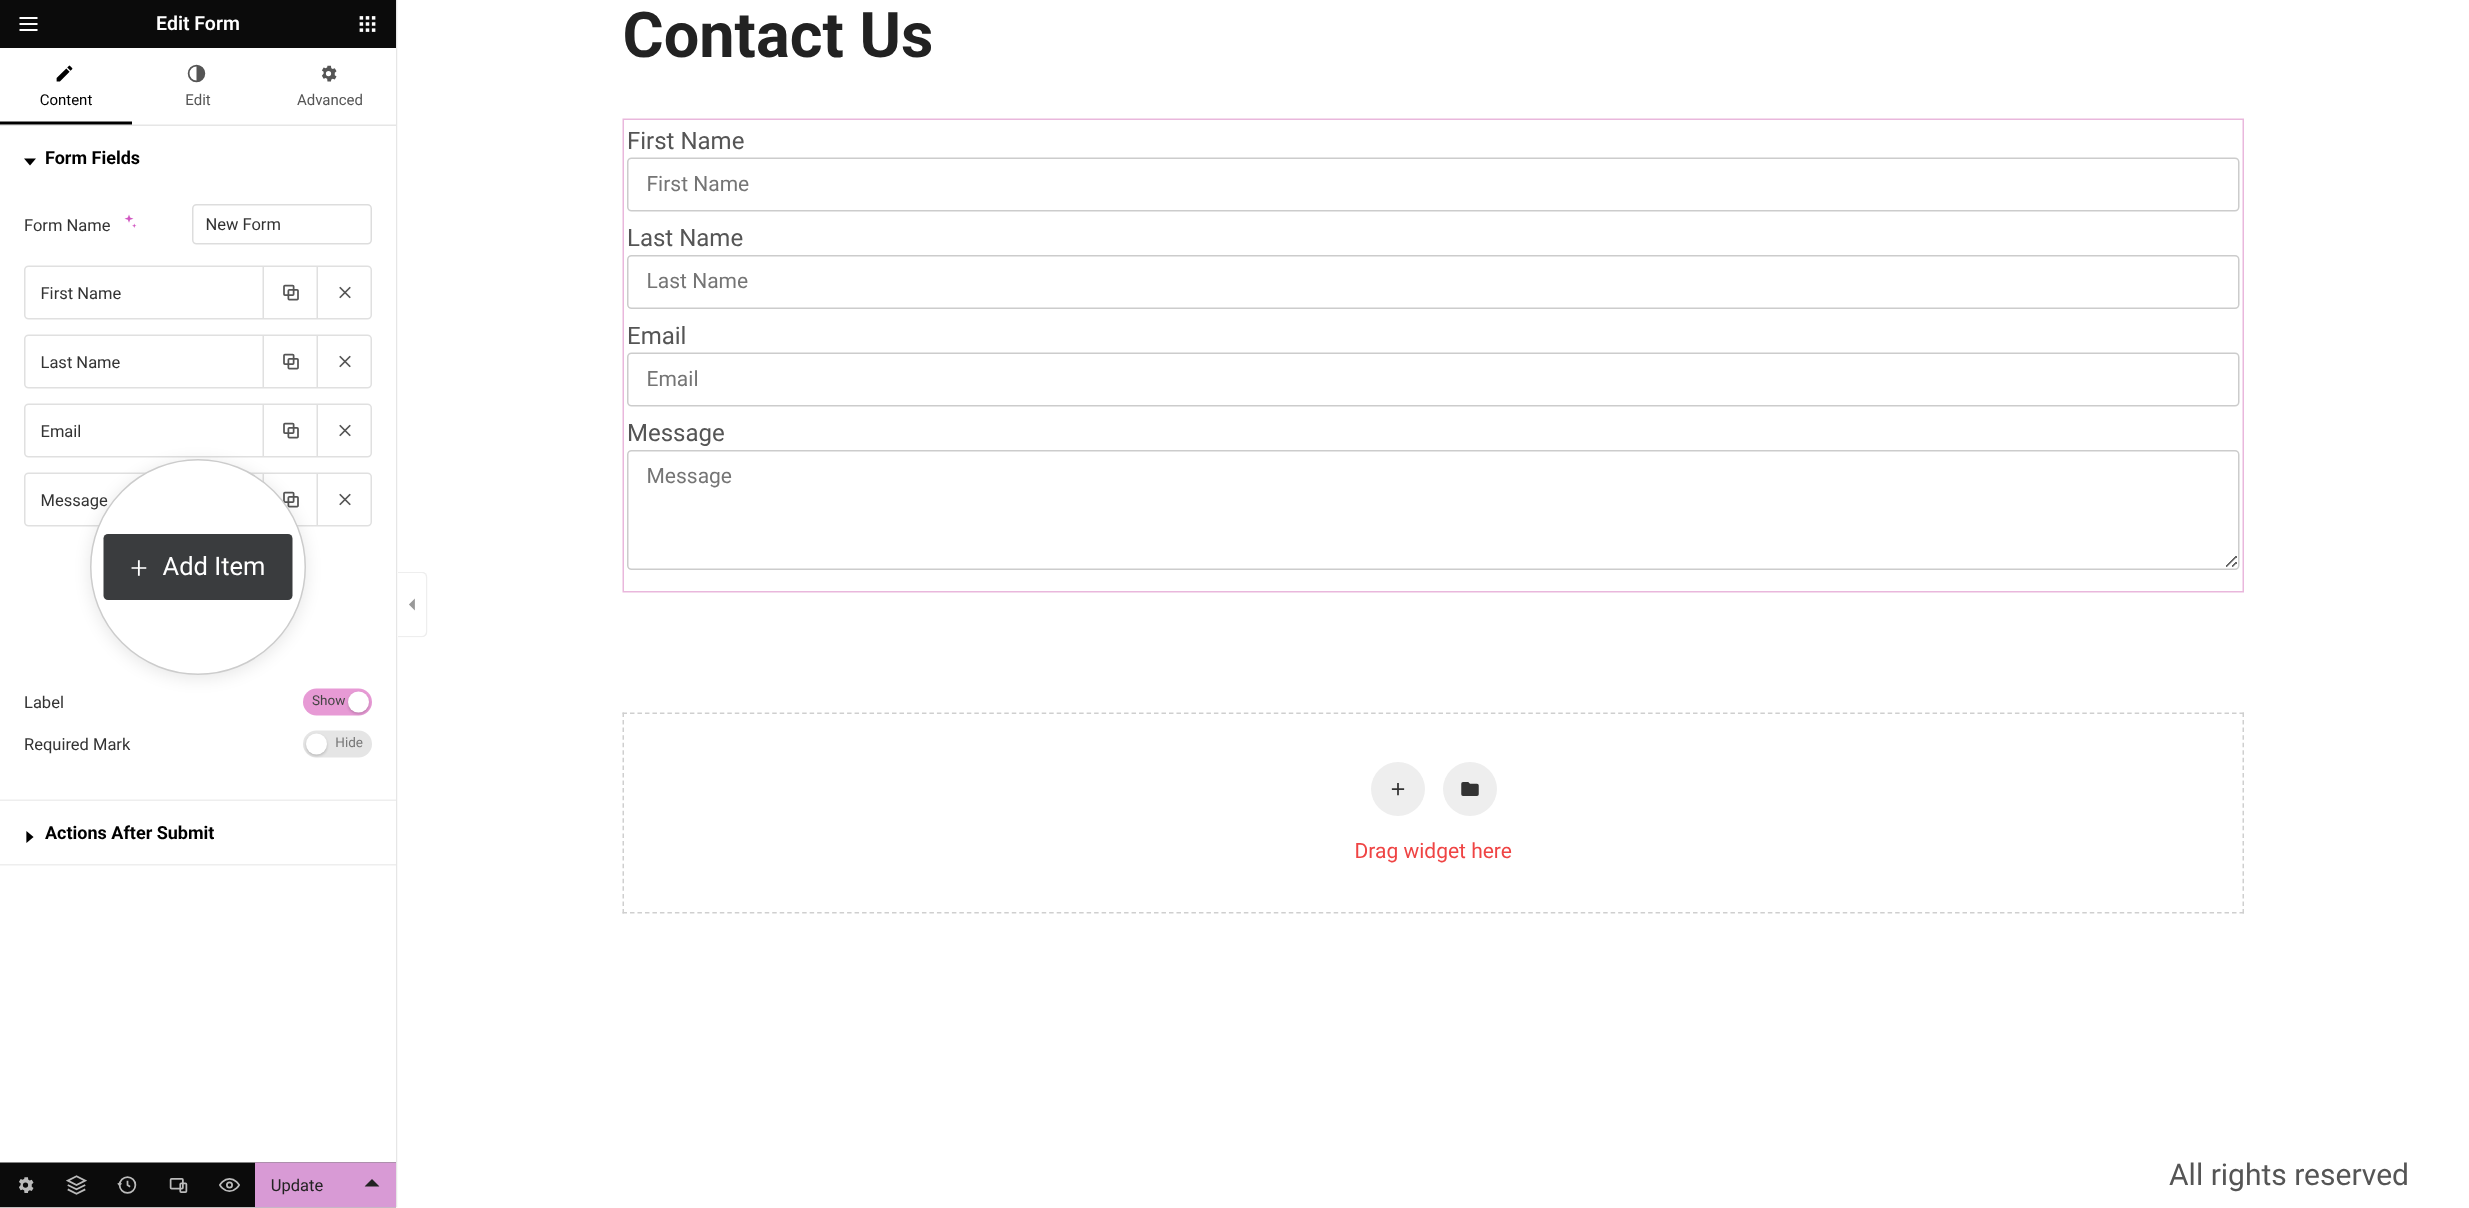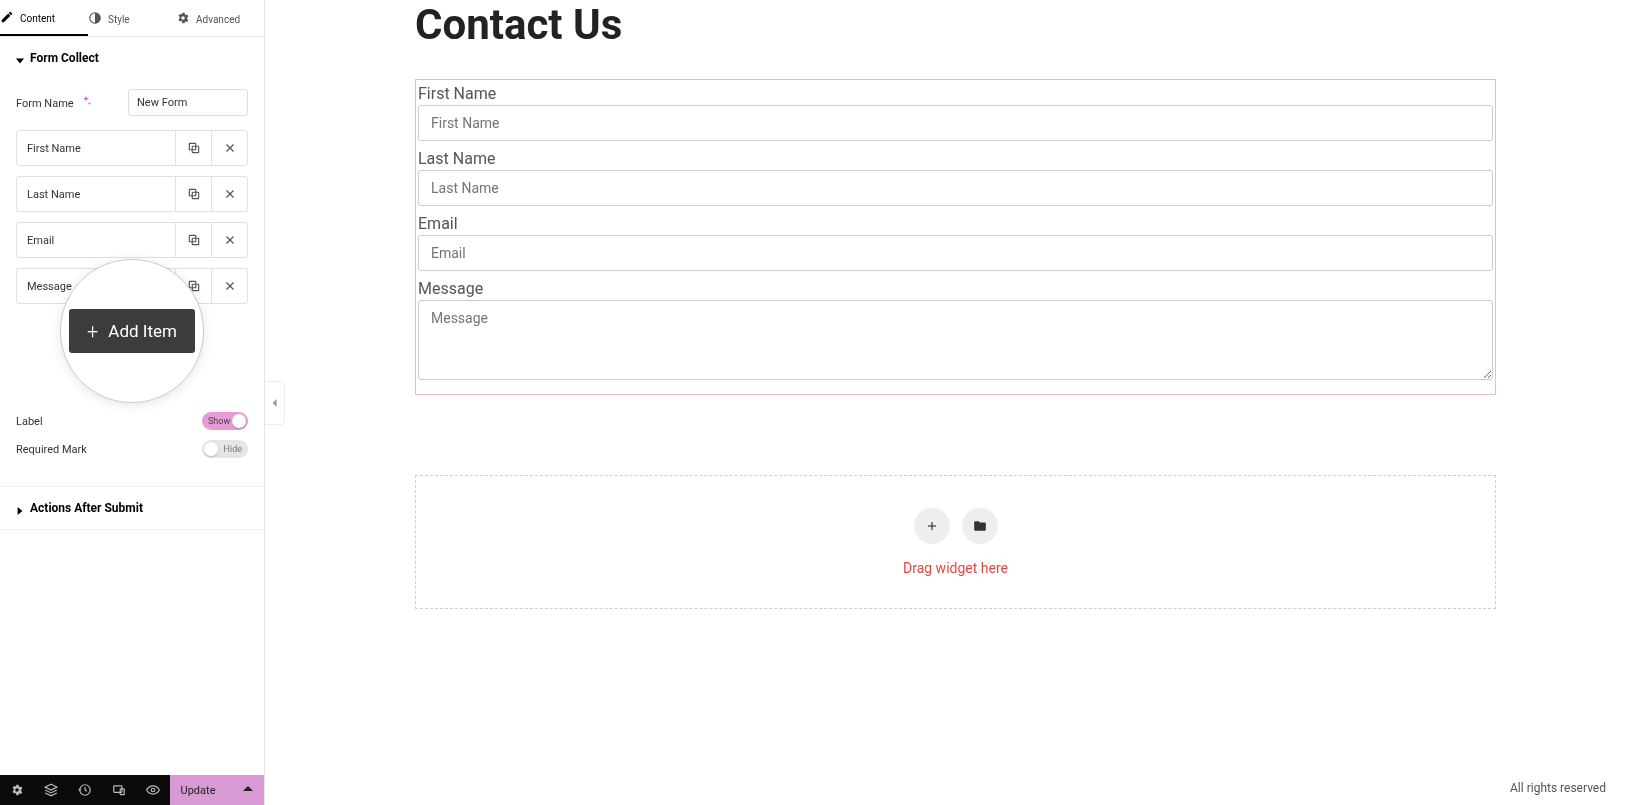--- a/index.html
+++ b/index.html
@@ -47,21 +47,21 @@
   font-weight: 600;
 }
 
 .tabs {
   display: flex;
   border-bottom: 1px solid #e6e6e6;
 }
 .tab {
   flex: 1;
   display: flex;
-  flex-direction: row;
+  flex-direction: column;
   align-items: center;
   padding: 10px 0 8px;
   font-size: 10px;
   color: #555;
   cursor: pointer;
   gap: 4px;
 }
 .tab.active {
   border-bottom: 2px solid #000;
   color: #000;
@@ -365,67 +365,90 @@
 .dz-text {
   font-size: 14px;
   color: #ef4444;
 }
 
 .footer-text {
   position: absolute;
   bottom: 10px;
   right: 40px;
   color: #555;
-  font-size: 12px;
+  font-size: 20px;
 }
 </style>
 </head>
 <body>
 
 <div class="sidebar">
 
+  <div class="sidebar-header">
+    <div class="hamburger">
+      <svg viewBox="0 0 24 24" width="16" height="16" fill="none" stroke="#fff" stroke-width="2">
+          <line x1="3" y1="6" x2="21" y2="6"></line>
+          <line x1="3" y1="12" x2="21" y2="12"></line>
+          <line x1="3" y1="18" x2="21" y2="18"></line>
+        </svg>
+    </div>
+    <div class="title">Edit Form</div>
+    <div class="grid-icon">
+      <svg viewBox="0 0 24 24" width="14" height="14" fill="#fff">
+          <rect x="3" y="3" width="4" height="4"></rect>
+          <rect x="10" y="3" width="4" height="4"></rect>
+          <rect x="17" y="3" width="4" height="4"></rect>
+          <rect x="3" y="10" width="4" height="4"></rect>
+          <rect x="10" y="10" width="4" height="4"></rect>
+          <rect x="17" y="10" width="4" height="4"></rect>
+          <rect x="3" y="17" width="4" height="4"></rect>
+          <rect x="10" y="17" width="4" height="4"></rect>
+          <rect x="17" y="17" width="4" height="4"></rect>
+        </svg>
+    </div>
+  </div>
 
   <div class="tabs">
     <div class="tab active">
       <span class="icon">
         <svg viewBox="0 0 24 24" width="14" height="14" fill="#000">
             <path d="M3 17.25V21h3.75L17.81 9.94l-3.75-3.75L3 17.25zM20.71 7.04a1 1 0 000-1.41l-2.34-2.34a1 1 0 00-1.41 0l-1.83 1.83 3.75 3.75 1.83-1.83z"></path>
           </svg>
       </span>
       <span>Content</span>
     </div>
     <div class="tab">
       <span class="icon">
         <svg viewBox="0 0 24 24" width="14" height="14" fill="#555">
             <circle cx="12" cy="12" r="9" fill="none" stroke="#555" stroke-width="2"></circle>
             <path d="M12 3a9 9 0 010 18z"></path>
           </svg>
       </span>
-      <span>Style</span>
+      <span>Edit</span>
     </div>
     <div class="tab">
       <span class="icon">
         <svg viewBox="0 0 24 24" width="14" height="14" fill="#555">
             <path d="M19.14 12.94a7.07 7.07 0 000-1.88l2.03-1.58-2-3.46-2.39.96a7.03 7.03 0 00-1.62-.94L14.8 3h-4l-.36 2.04c-.58.23-1.12.54-1.62.94l-2.39-.96-2 3.46 2.03 1.58a7.07 7.07 0 000 1.88L4.43 14.5l2 3.46 2.39-.96c.5.4 1.04.71 1.62.94L10.8 21h4l.36-2.04c.58-.23 1.12-.54 1.62-.94l2.39.96 2-3.46-2.03-1.58zM12 15a3 3 0 110-6 3 3 0 010 6z"></path>
           </svg>
       </span>
       <span>Advanced</span>
     </div>
   </div>
 
   <div class="panel-scroll">
 
     <div class="section">
       <div class="section-header">
         <span class="caret">
           <svg viewBox="0 0 10 10" width="8" height="8" fill="#000">
               <polygon points="0,2 10,2 5,8"></polygon>
             </svg>
         </span>
-        <span>Form Collect</span>
+        <span>Form Fields</span>
       </div>
       <div class="section-body">
 
         <div class="row">
           <span>
             <span>Form Name</span>
             <span class="sparkle">
               <svg viewBox="0 0 24 24" width="12" height="12" fill="#d157c1">
                   <path d="M12 2l1.5 4L18 7.5l-4.5 1.5L12 13l-1.5-4L6 7.5l4.5-1.5L12 2zM19 14l.8 2.2L22 17l-2.2.8L19 20l-.8-2.2L16 17l2.2-.8L19 14z"></path>
                 </svg>

